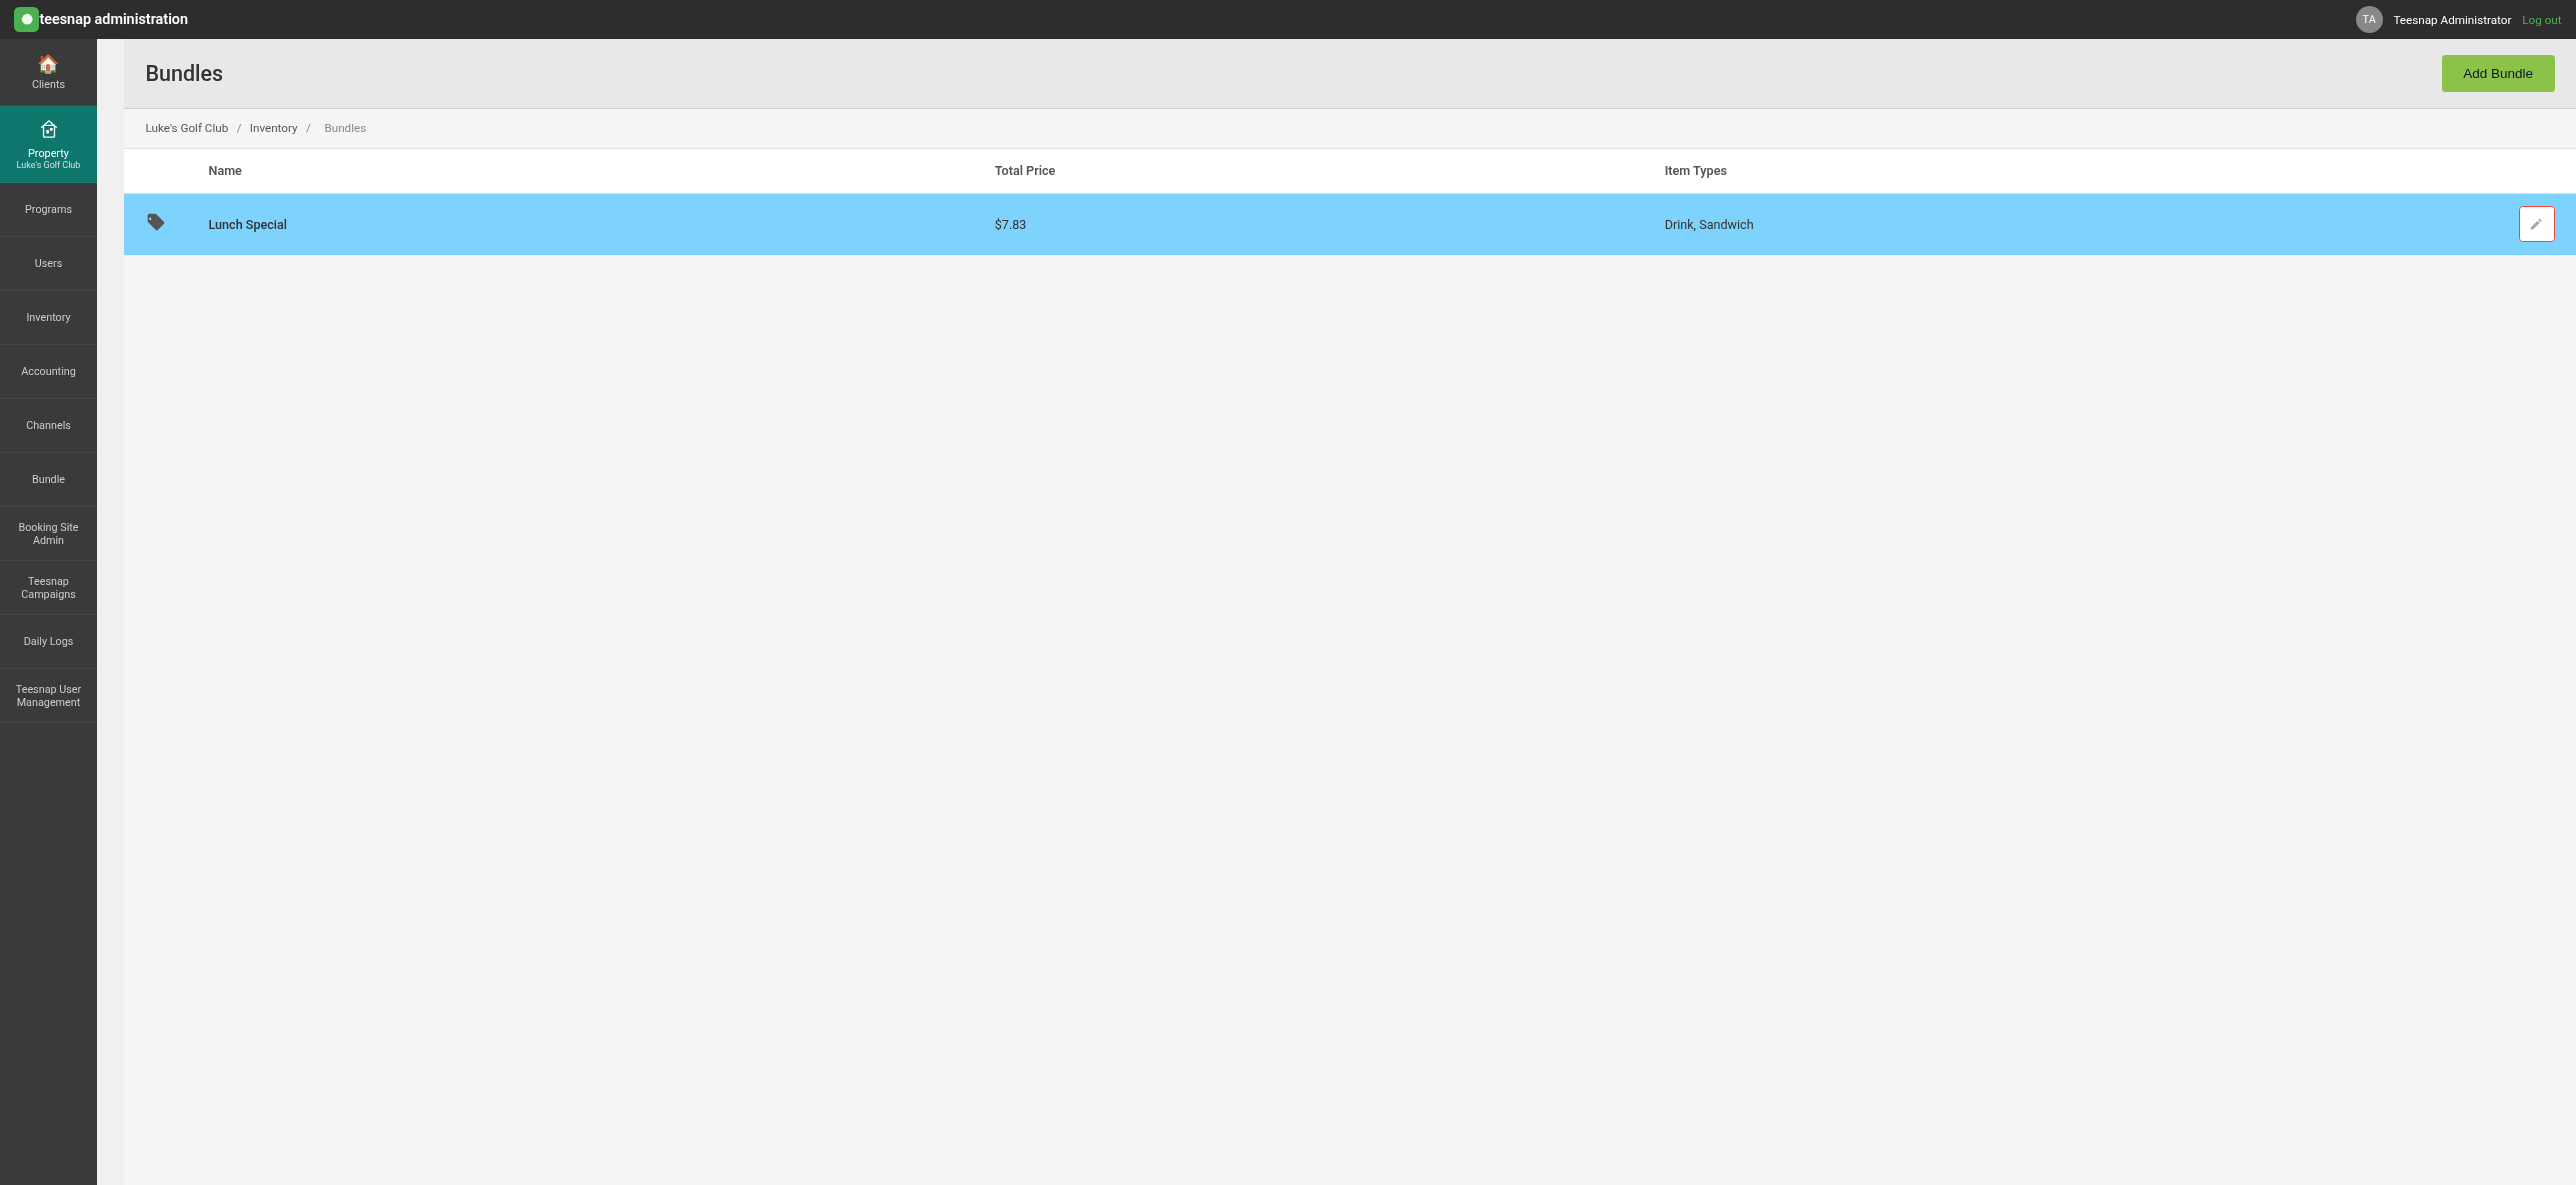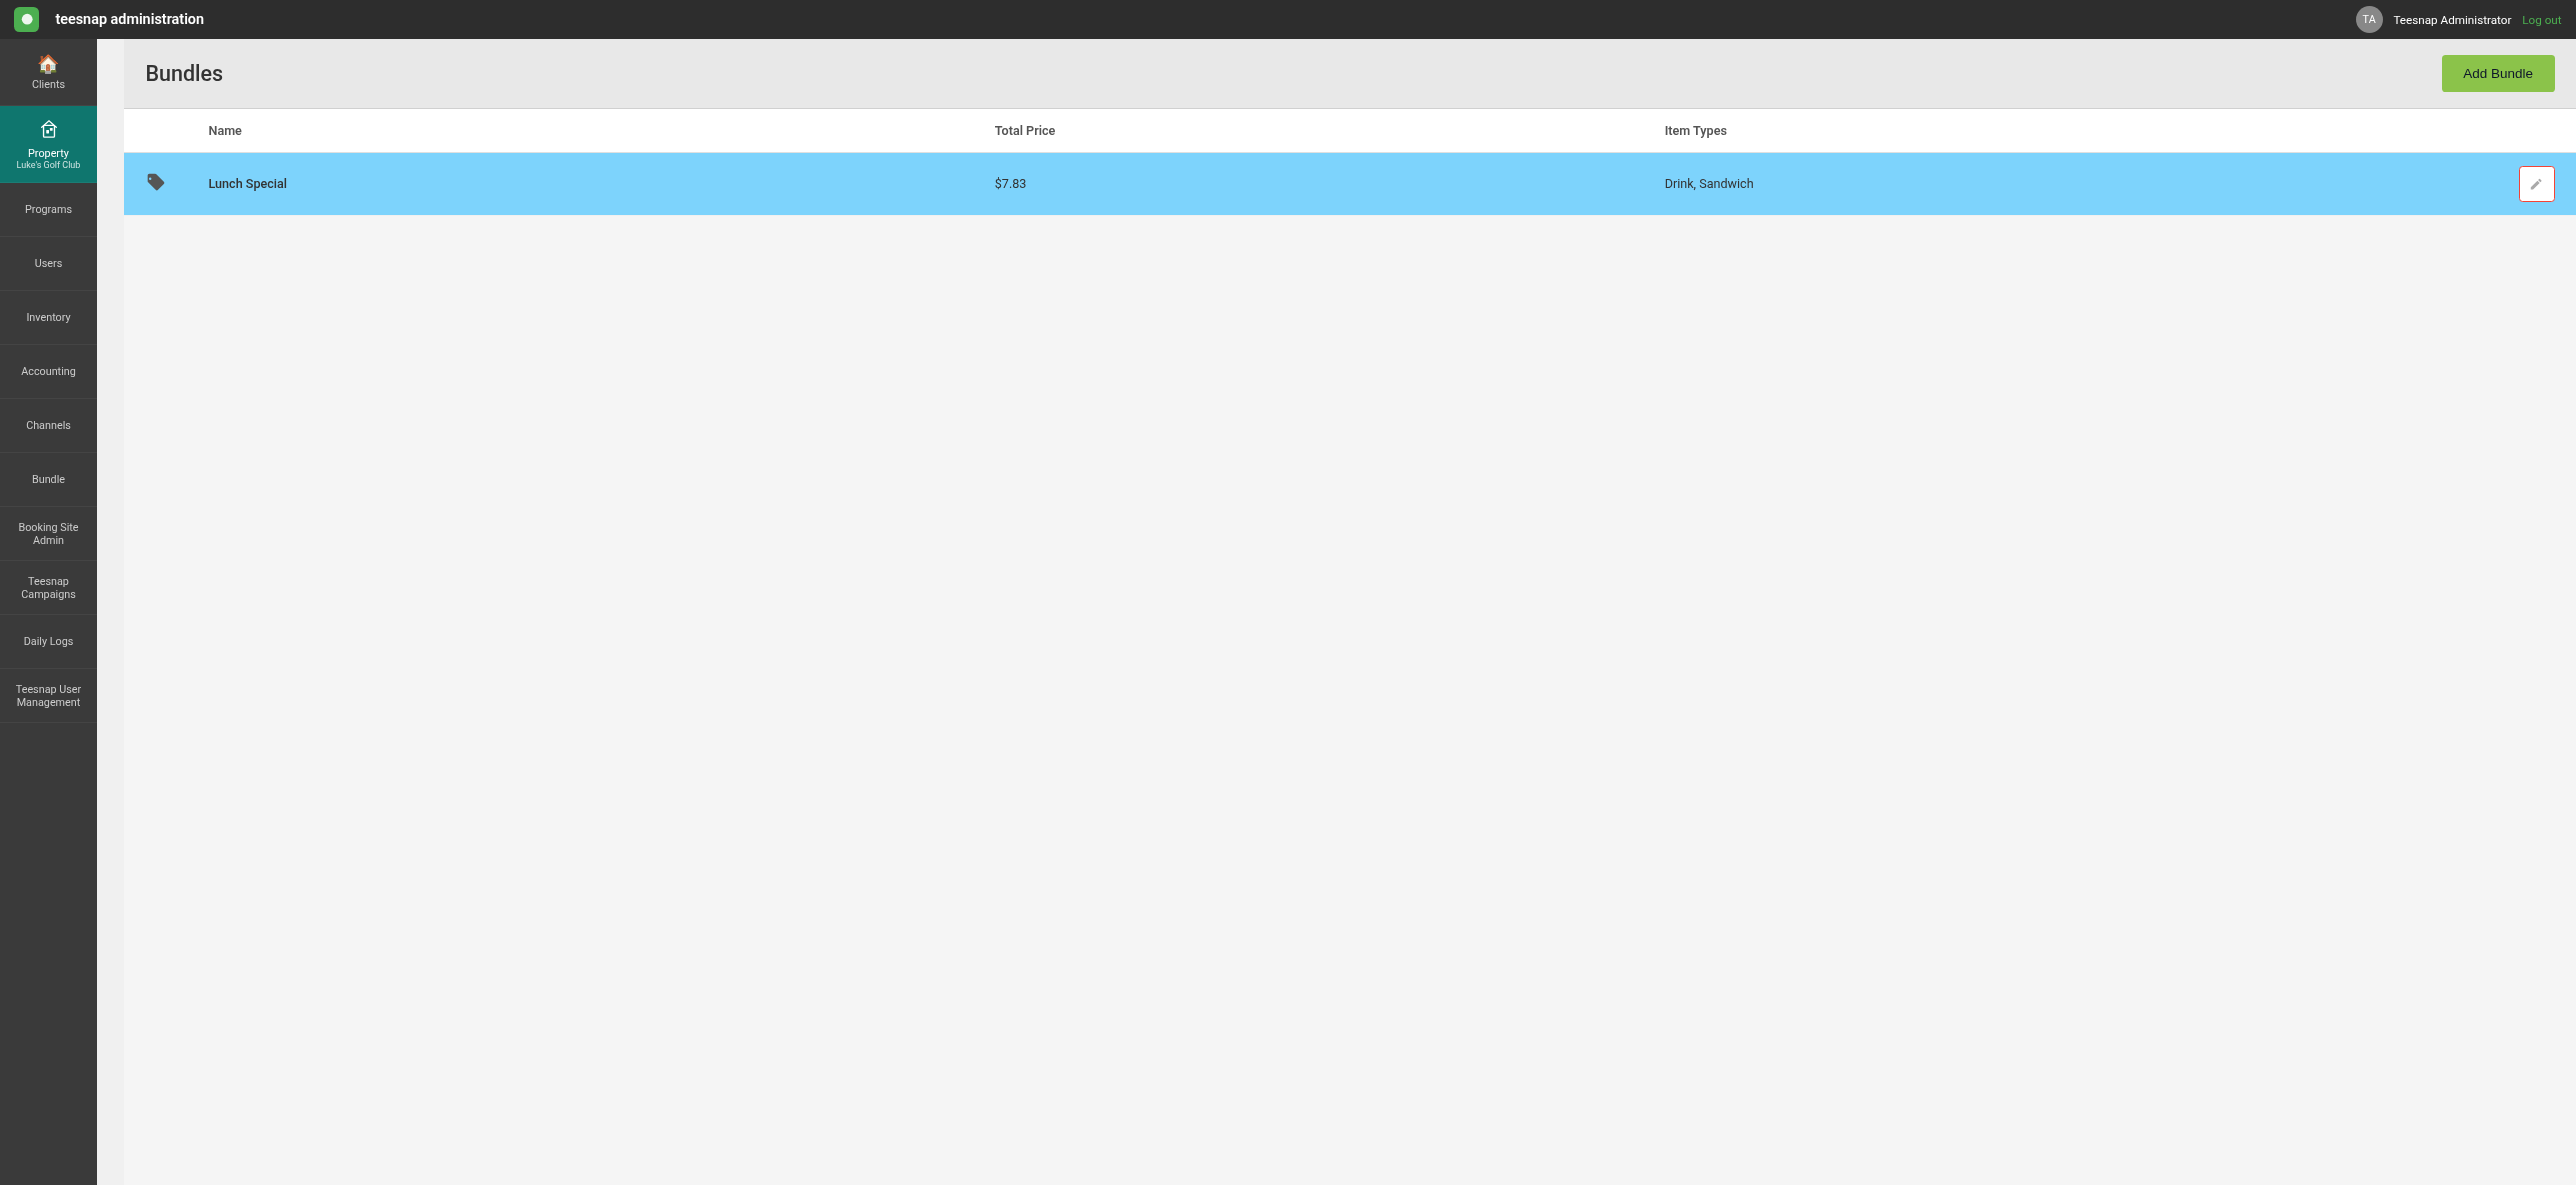--- a/index.html
+++ b/index.html
@@ -11,21 +11,21 @@
       align-items: center;
       justify-content: space-between;
       background: #2d2d2d;
       height: 39px;
       padding: 0 14.4px;
       flex-shrink: 0;
     }
     .top-bar-logo {
       display: flex;
       align-items: center;
-      gap: 16px;
+      gap: 0;
     }
     .logo-icon {
       width: 25px;
       height: 25px;
       background: #4CAF50;
       border-radius: 5.4px;
       display: flex; align-items: center; justify-content: center;
     }
     .logo-text {
       color: white;
@@ -300,20 +300,27 @@
 
   </nav>
 
   <div class="content-area">
 
     <div class="page-header">
       <h1 class="page-title">Bundles</h1>
       <button class="add-bundle-btn">Add Bundle</button>
     </div>
 
+    <div class="breadcrumb">
+      <a href="#">Luke's Golf Club</a>
+      <span> / </span>
+      <a href="#">Inventory</a>
+      <span> / </span>
+      <span>Bundles</span>
+    </div>
 
     <div class="table-container">
       <table class="data-table">
         <thead>
           <tr>
             <th class="bundle-icon-cell"></th>
             <th>Name</th>
             <th>Total Price</th>
             <th>Item Types</th>
             <th class="action-cell"></th>

